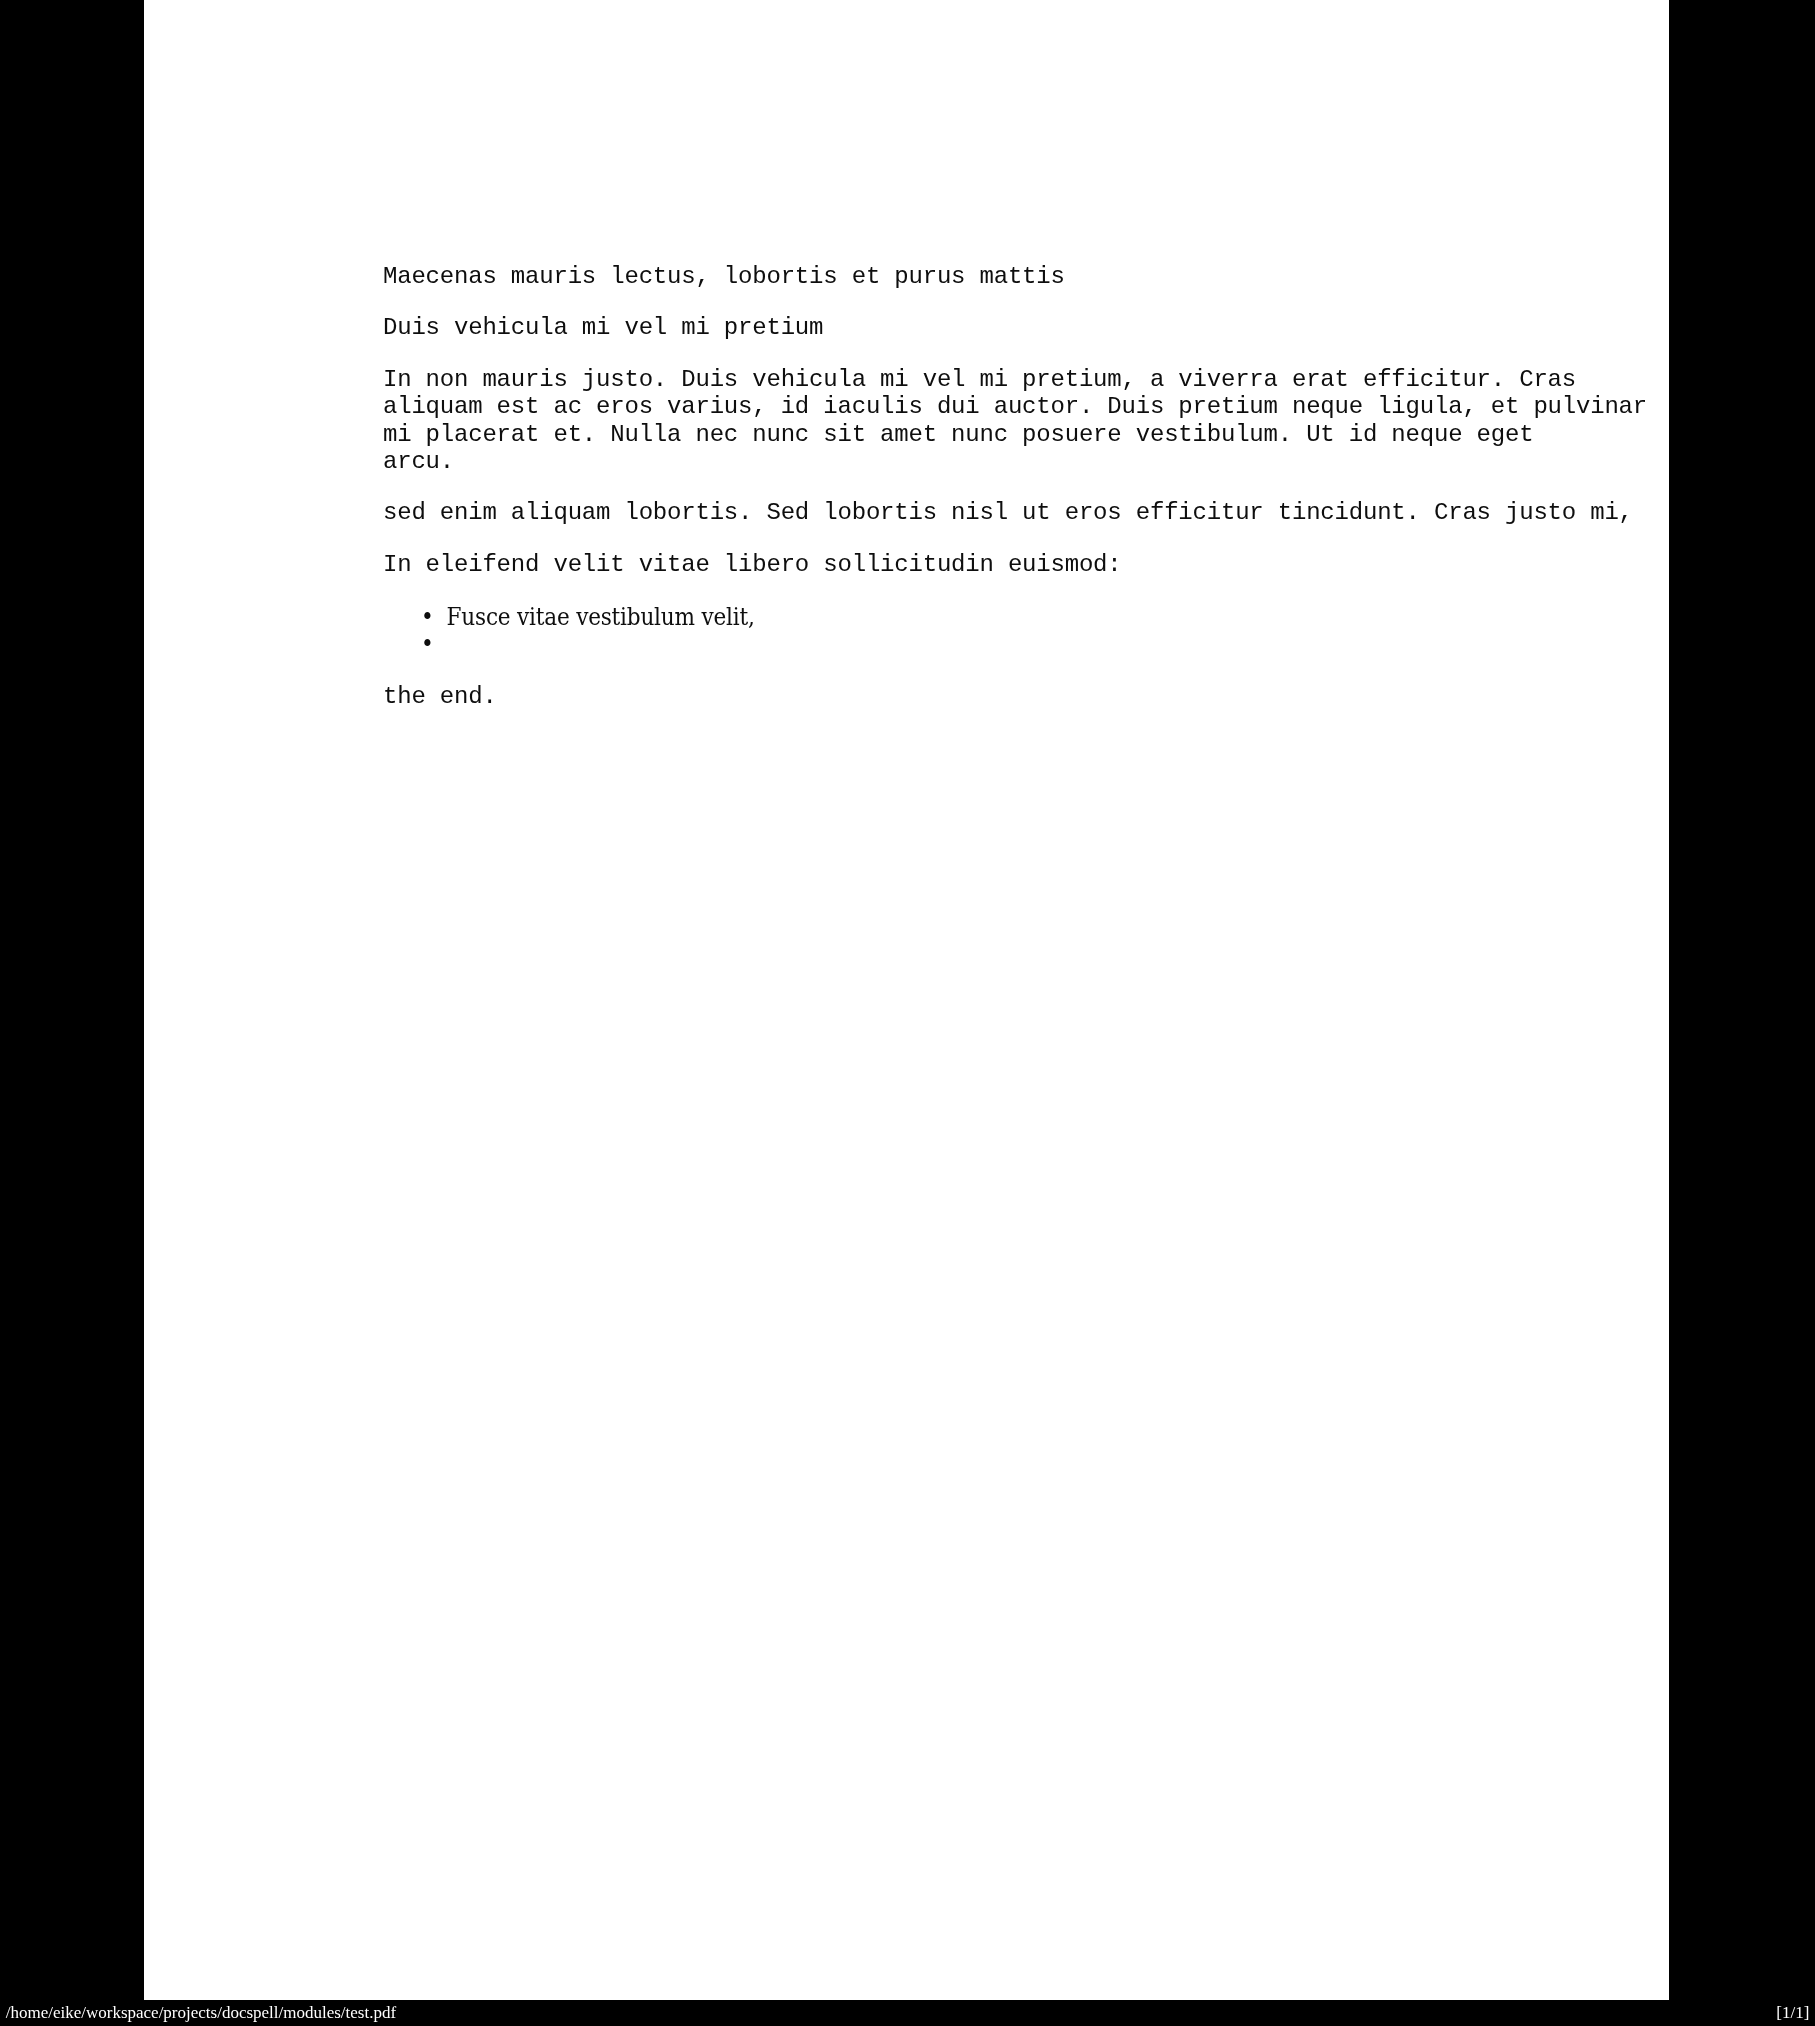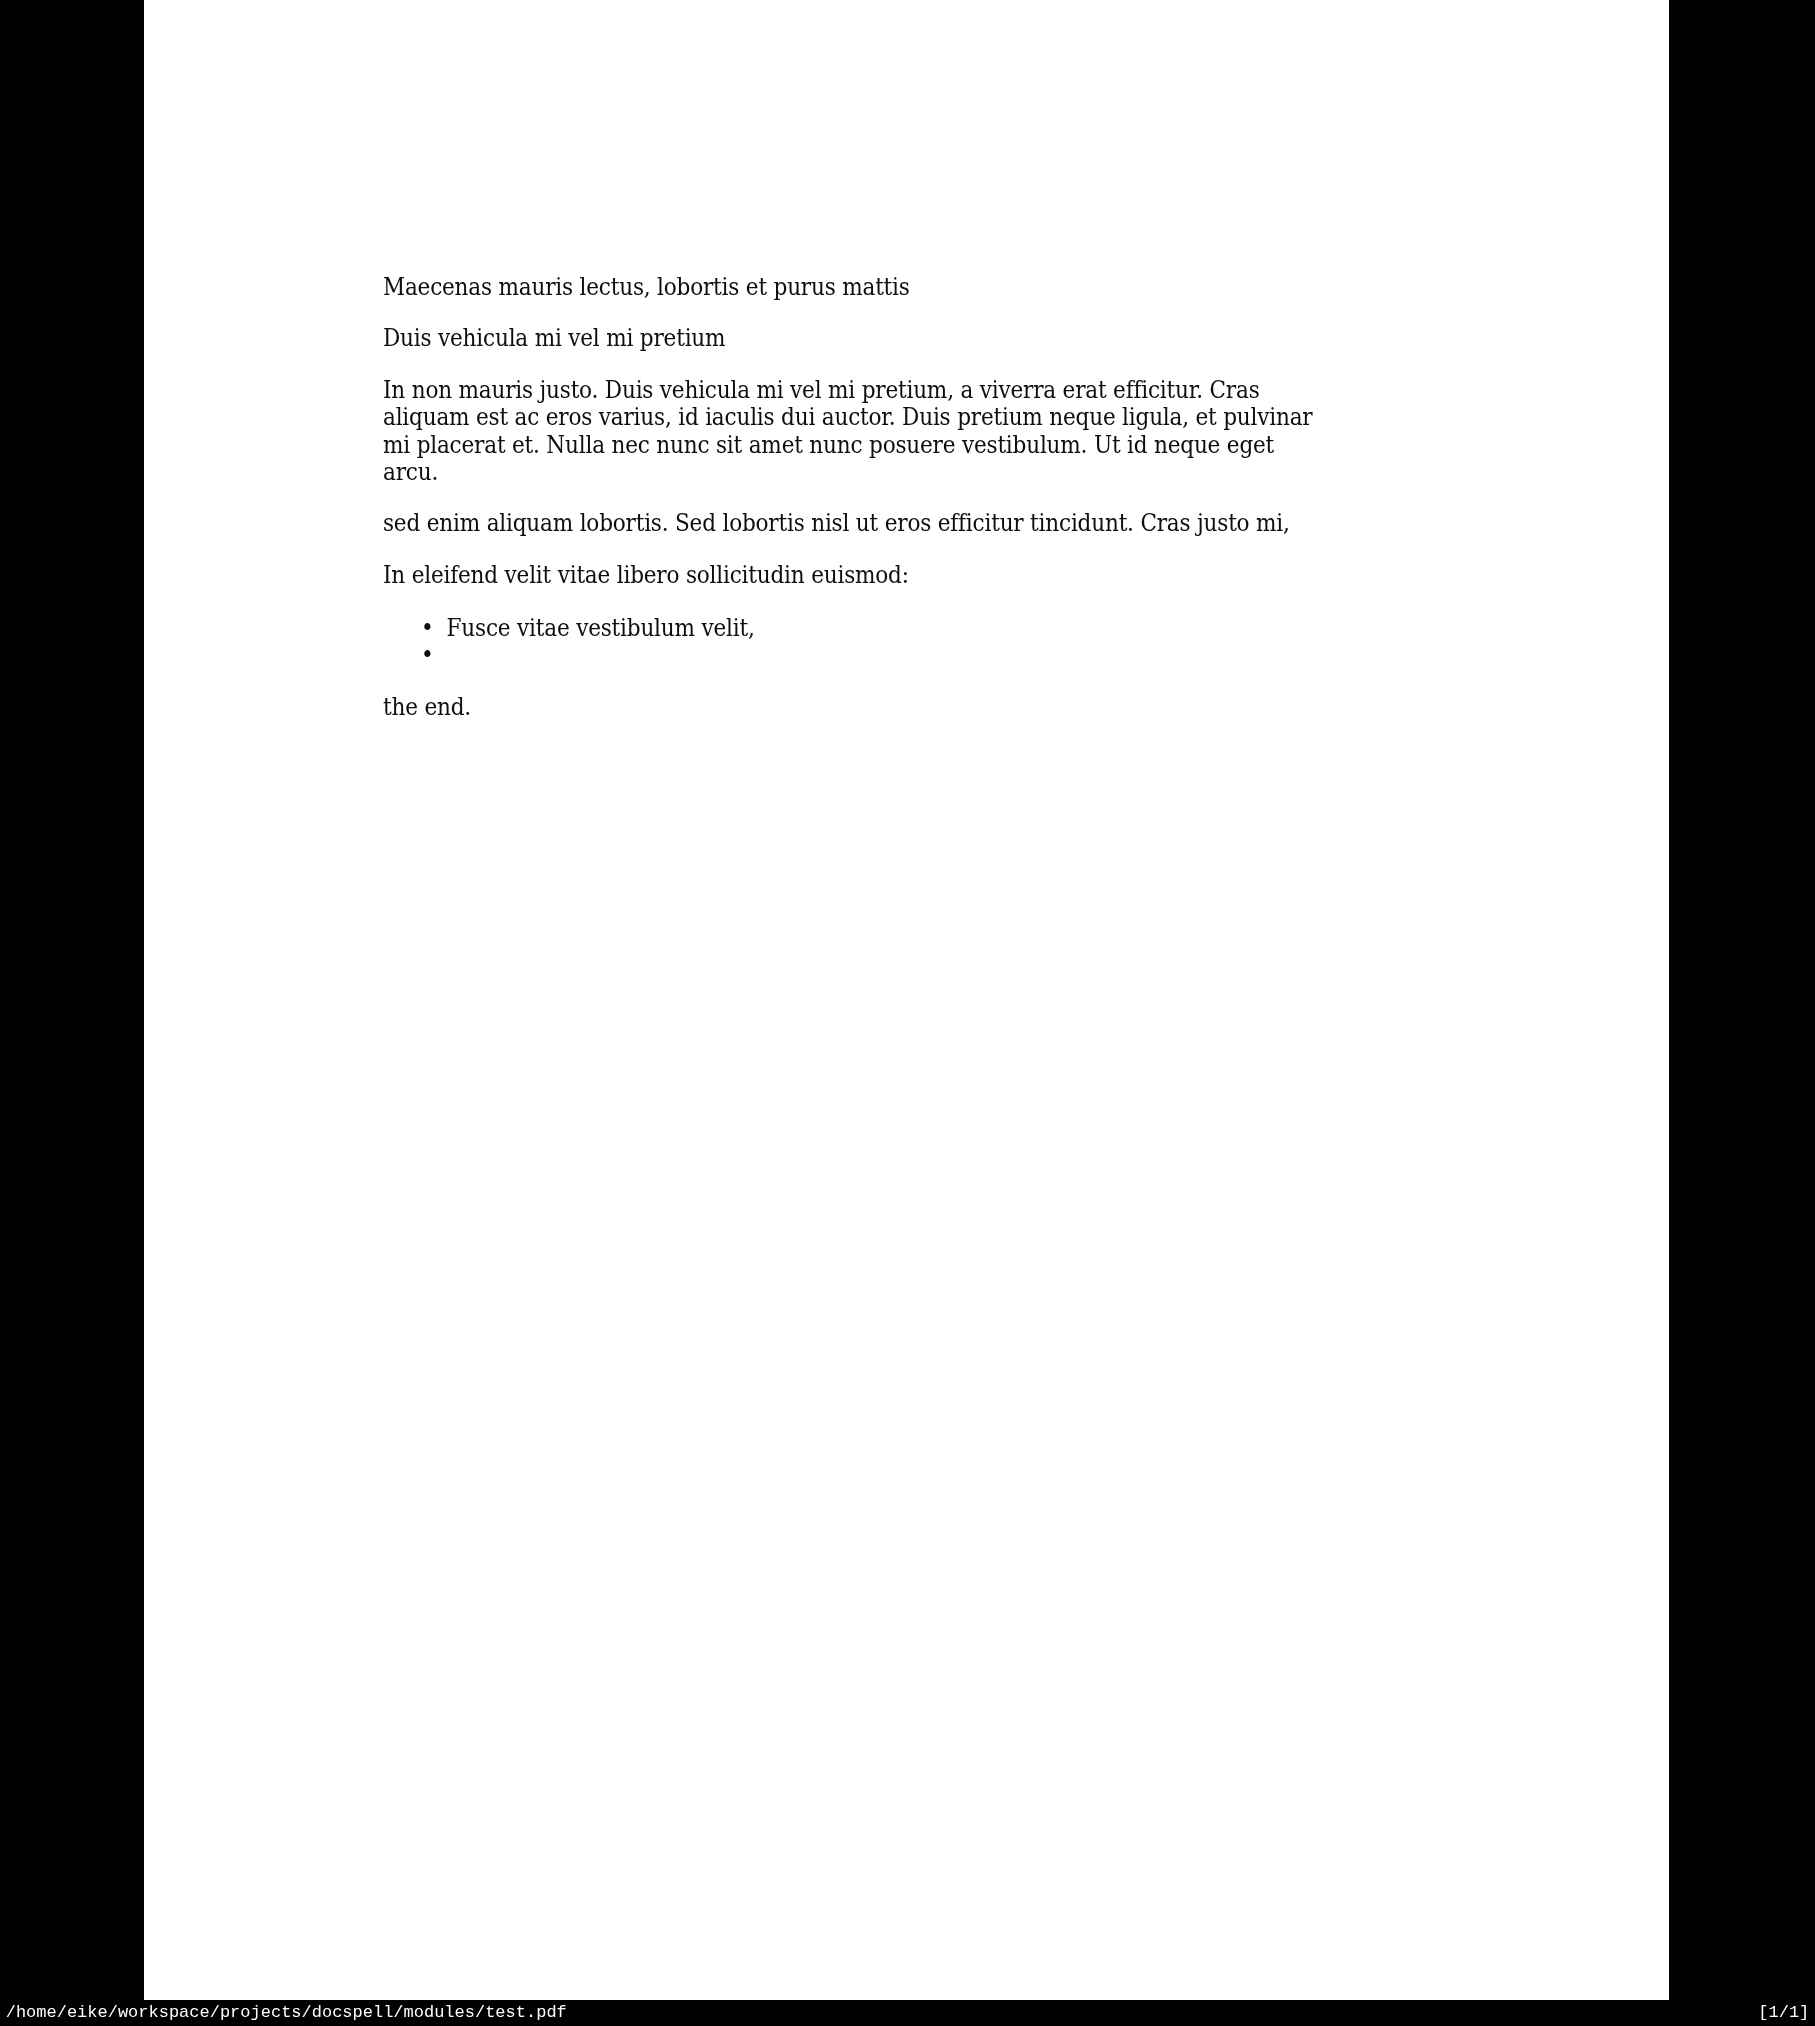--- a/index.html
+++ b/index.html
@@ -31,21 +31,22 @@
     top: 259px;
     width: 1069px;
     color: #0e0e0e;
     font-family: "DejaVu Serif", serif;
     font-size: 24px;
     line-height: 27.4px;
     font-stretch: condensed;
     letter-spacing: -0.2px;
   }
   .block {
-    margin: 15px 0 24px 0;
+    margin: 4px 0 24px 0;
+    font-family: Liberation Mono, monospace;
   }
   .tline {
     white-space: nowrap;
   }
   ul.bullet-list {
     list-style: none;
     margin: 25.6px 0 24px 0;
     padding: 0;
   }
   ul.bullet-list li {
@@ -60,21 +61,21 @@
     flex: 0 0 25.6px;
   }
   .statusbar {
     position: absolute;
     left: 0;
     top: 2000px;
     width: 1815px;
     height: 26.5px;
     background: #000000;
     color: #ffffff;
-    font-family: Liberation Mono, monospace;
+    font-family: Liberation Serif, serif;
     font-size: 17px;
     line-height: 26.5px;
     display: flex;
     justify-content: space-between;
     align-items: center;
     padding: 0 5.7px;
     box-sizing: border-box;
   }
   .statusbar span {
     white-space: nowrap;

